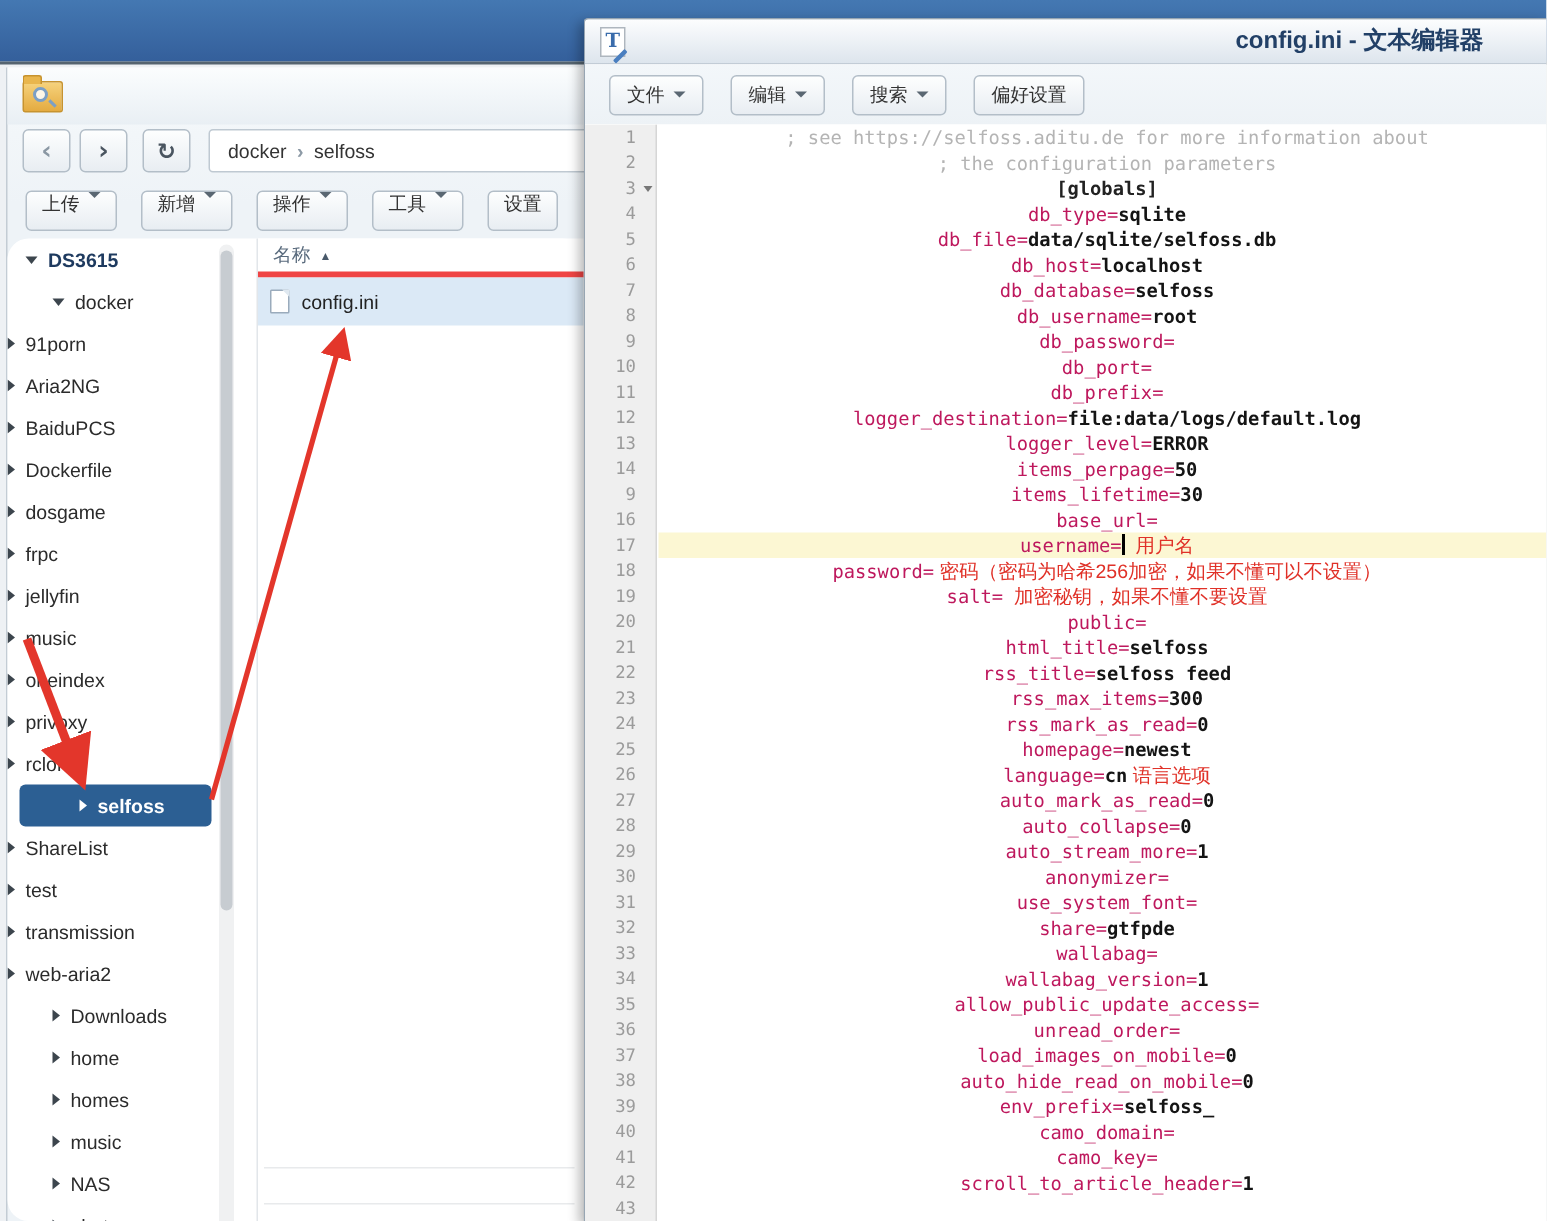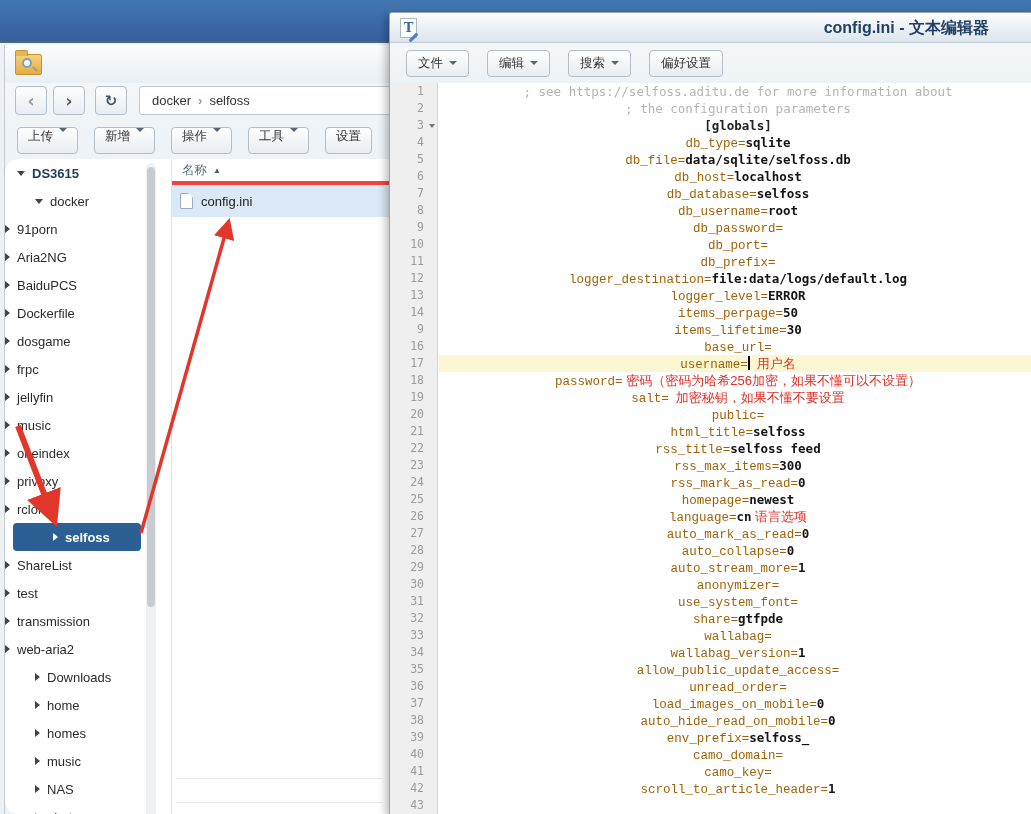--- a/index.html
+++ b/index.html
@@ -93,21 +93,21 @@
   .ed-body { position:absolute; left:0; top:70px; right:0; bottom:0; background:#fff; overflow:hidden; cursor:text; }
   .gutter { position:absolute; left:0; top:0; width:48px; bottom:0; background:#efefef; border-right:1px solid #d6d6d6; }
   .gn { height:17px; position:relative; text-align:right; padding-right:13px; font-family:"DejaVu Sans Mono", monospace;
     font-size:11.5px; line-height:17px; color:#9b9b9b; }
   .gn .fold { position:absolute; right:2px; top:7px; width:0; height:0;
     border-left:3px solid transparent; border-right:3px solid transparent; border-top:4px solid #777; }
   .code { position:absolute; left:49px; top:0; right:0; bottom:0;text-align:center; }
   .cl { height:17px; line-height:17px; white-space:pre; font-family:"DejaVu Sans Mono", monospace; font-size:12.5px;
     padding-left:6px; }
   .cl.hl { background:#fcf7d3; }
-  .pk { color:#a16207;font-family:Liberation Mono, monospace; }
+  .pk { color:#be185d; }
   .pv { color:#141414; font-weight:700; }
   .pc { color:#b4b4b4; }
   .ps { color:#222; font-weight:600; }
   .pr { color:#e03128; font-family:"Liberation Sans", sans-serif; font-size:13px; }
   .cursor-bar { display:inline-block; width:2px; height:14px; background:#000; vertical-align:-2px; }
 
   .arrows { position:absolute; inset:0; z-index:5; pointer-events:none; }
 </style>
 </head>
 <body>

